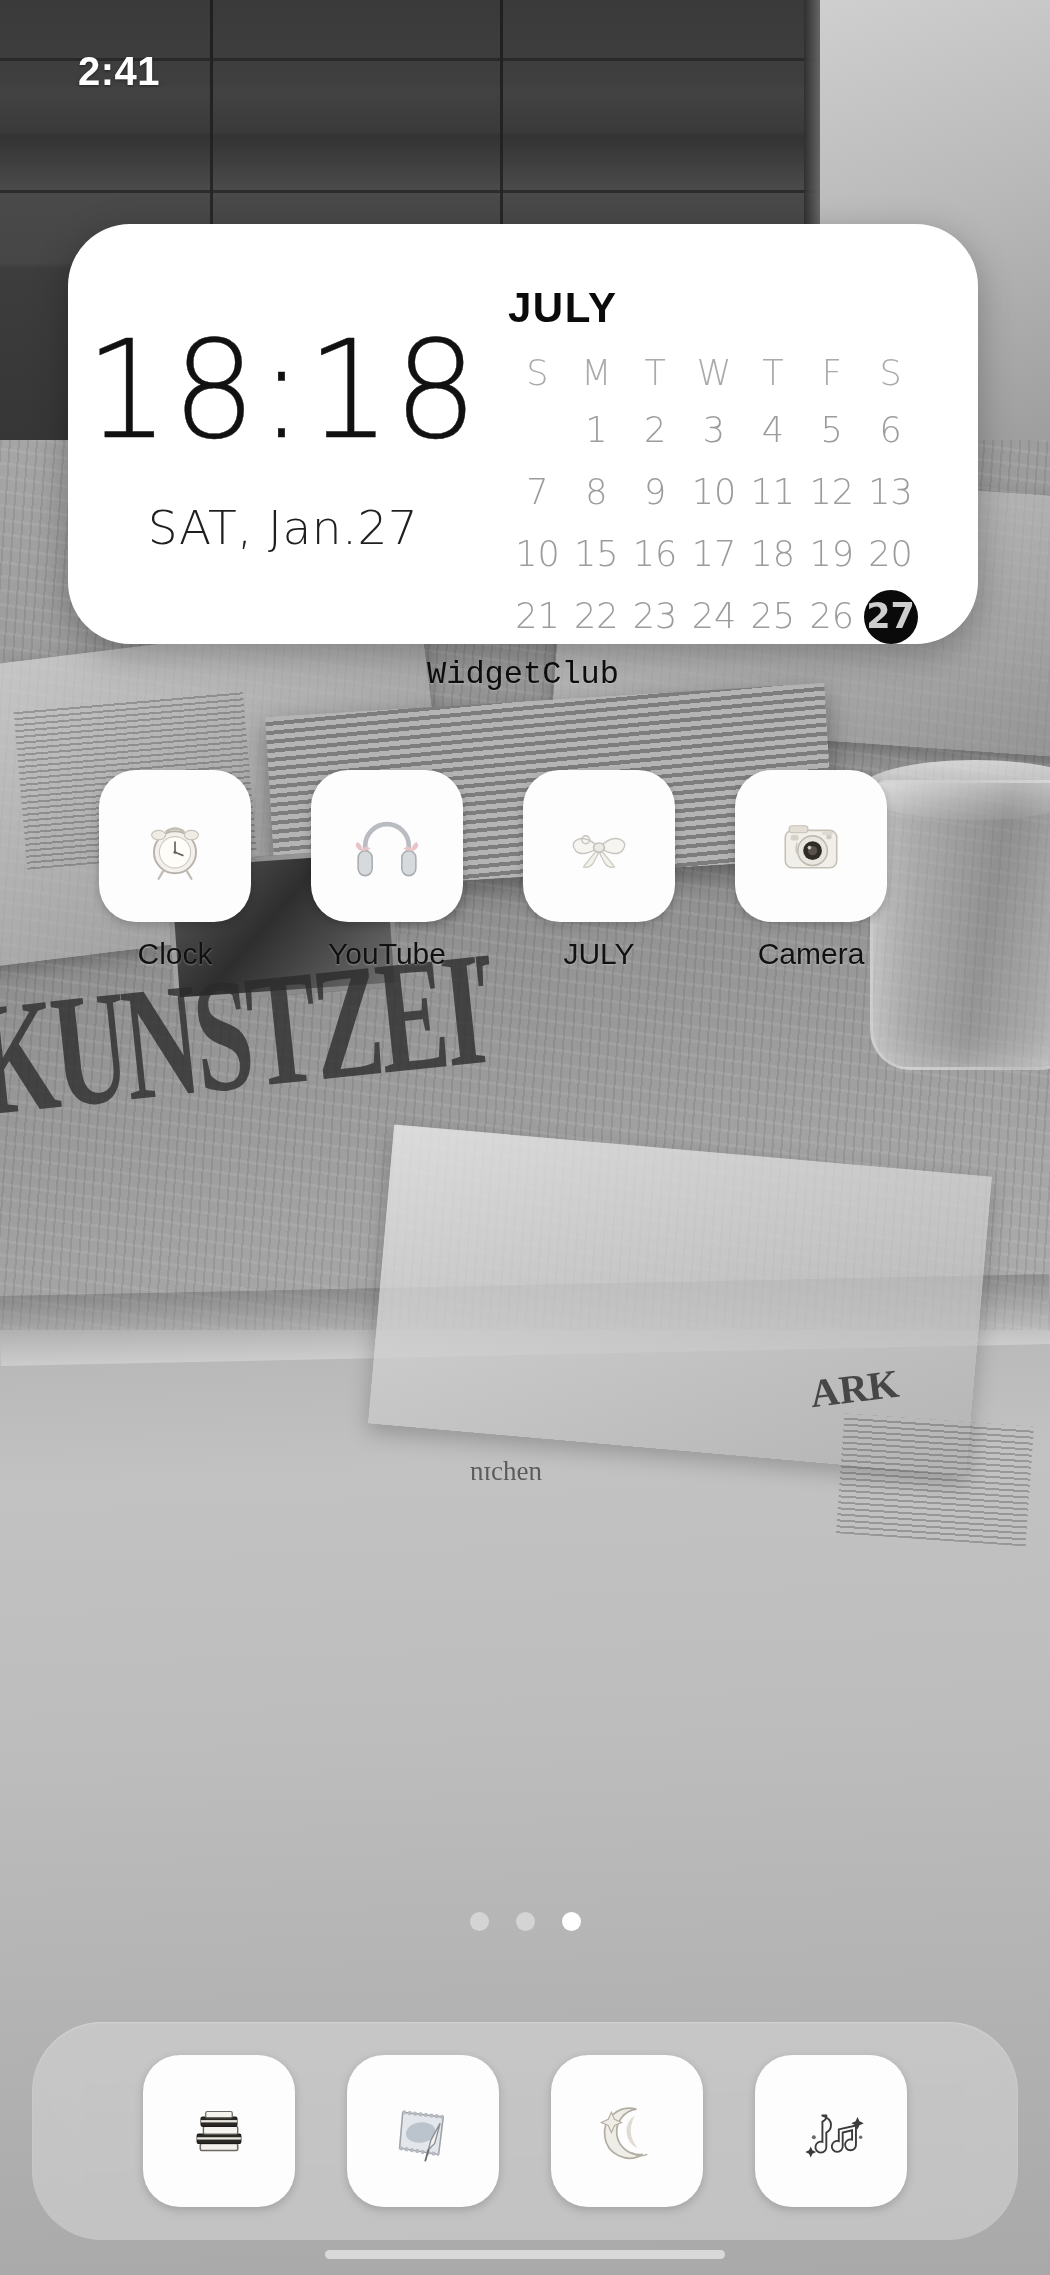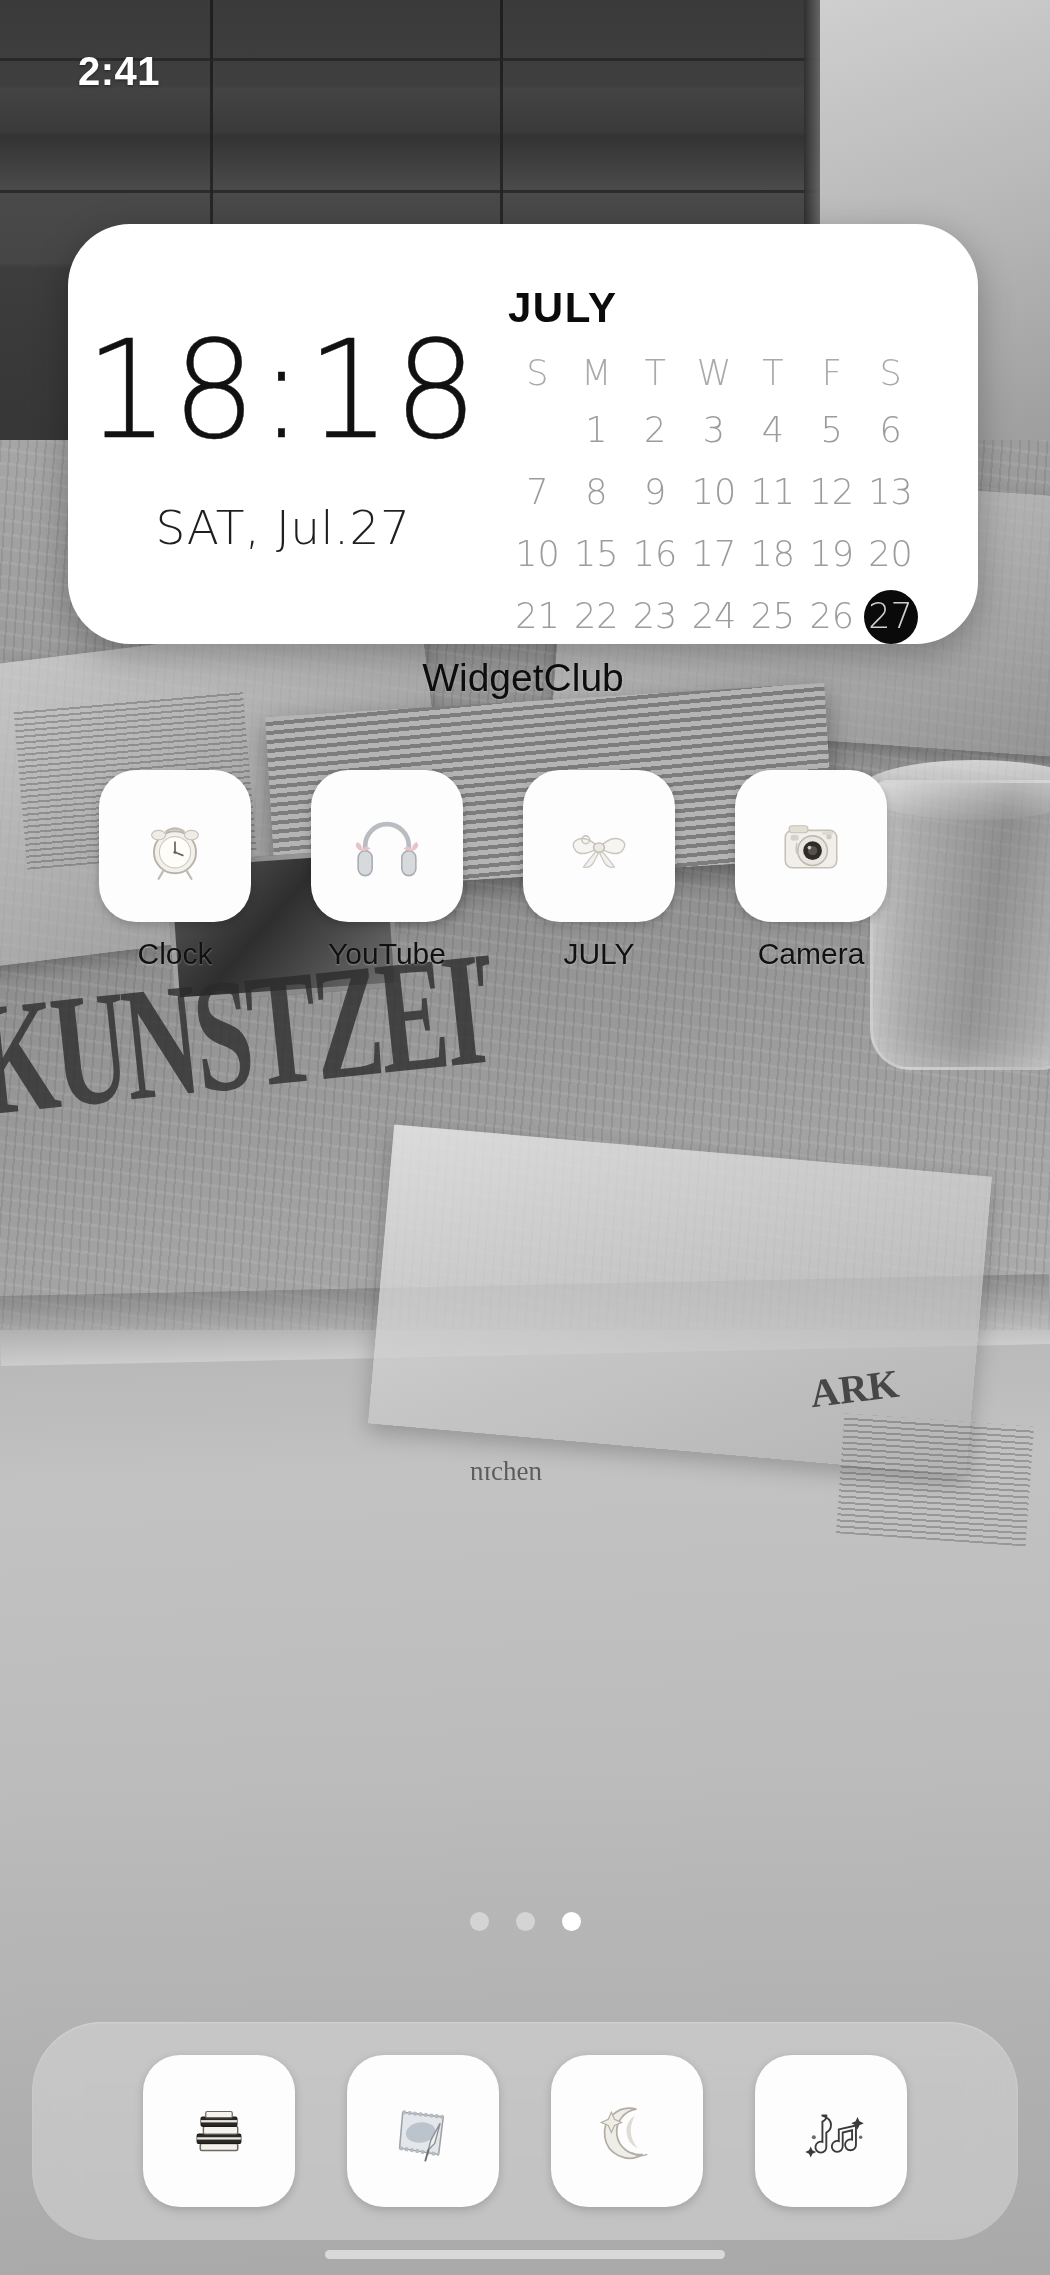--- a/index.html
+++ b/index.html
@@ -200,28 +200,30 @@
     font-size:35px; color:#9c9c9c; font-weight:300;
     font-family:"DejaVu Sans", sans-serif;
     line-height:1.25;
     width:54px; height:54px;
     display:flex; align-items:center; justify-content:center;
   }
   #w-cal .day.today {
     background:#0a0a0a;
     color:#cfcfcf;
     border-radius:50%;
+    font-weight:bold;
   }
   #w-cal .day.empty { color:transparent; }
 
   #widget-label {
     position:absolute; left:0; top:432px; width:910px;
     text-align:center;
-    font-size:39px; color:#0d0d0d; font-weight:400;
+    font-size:32px; color:#0d0d0d; font-weight:400;
     text-shadow:0 1px 2px rgba(255,255,255,.25);
+    font-family:Liberation Mono, monospace;
   }
 
   
   #app-grid {
     position:absolute; left:0; top:770px; width:986px;
     display:flex; justify-content:center; gap:60px;
     z-index:12;
   }
   .app { width:152px; display:flex; flex-direction:column; align-items:center; }
   .app-tile {
@@ -309,21 +311,21 @@
   </div>
 
   <div id="statusbar">
     <div id="status-time">2:41</div>
   </div>
 
   <div id="widget-wrap">
     <div id="widget">
       <div class="w-left">
         <div id="w-clock">18:18</div>
-        <div id="w-date">SAT, Jul.27</div>
+        <div id="w-date">SAT, Jan.27</div>
       </div>
       <div class="w-right">
         <div id="w-month">JULY</div>
         <div id="w-cal">
             <div class="dow">S</div>
             <div class="dow">M</div>
             <div class="dow">T</div>
             <div class="dow">W</div>
             <div class="dow">T</div>
             <div class="dow">F</div>

